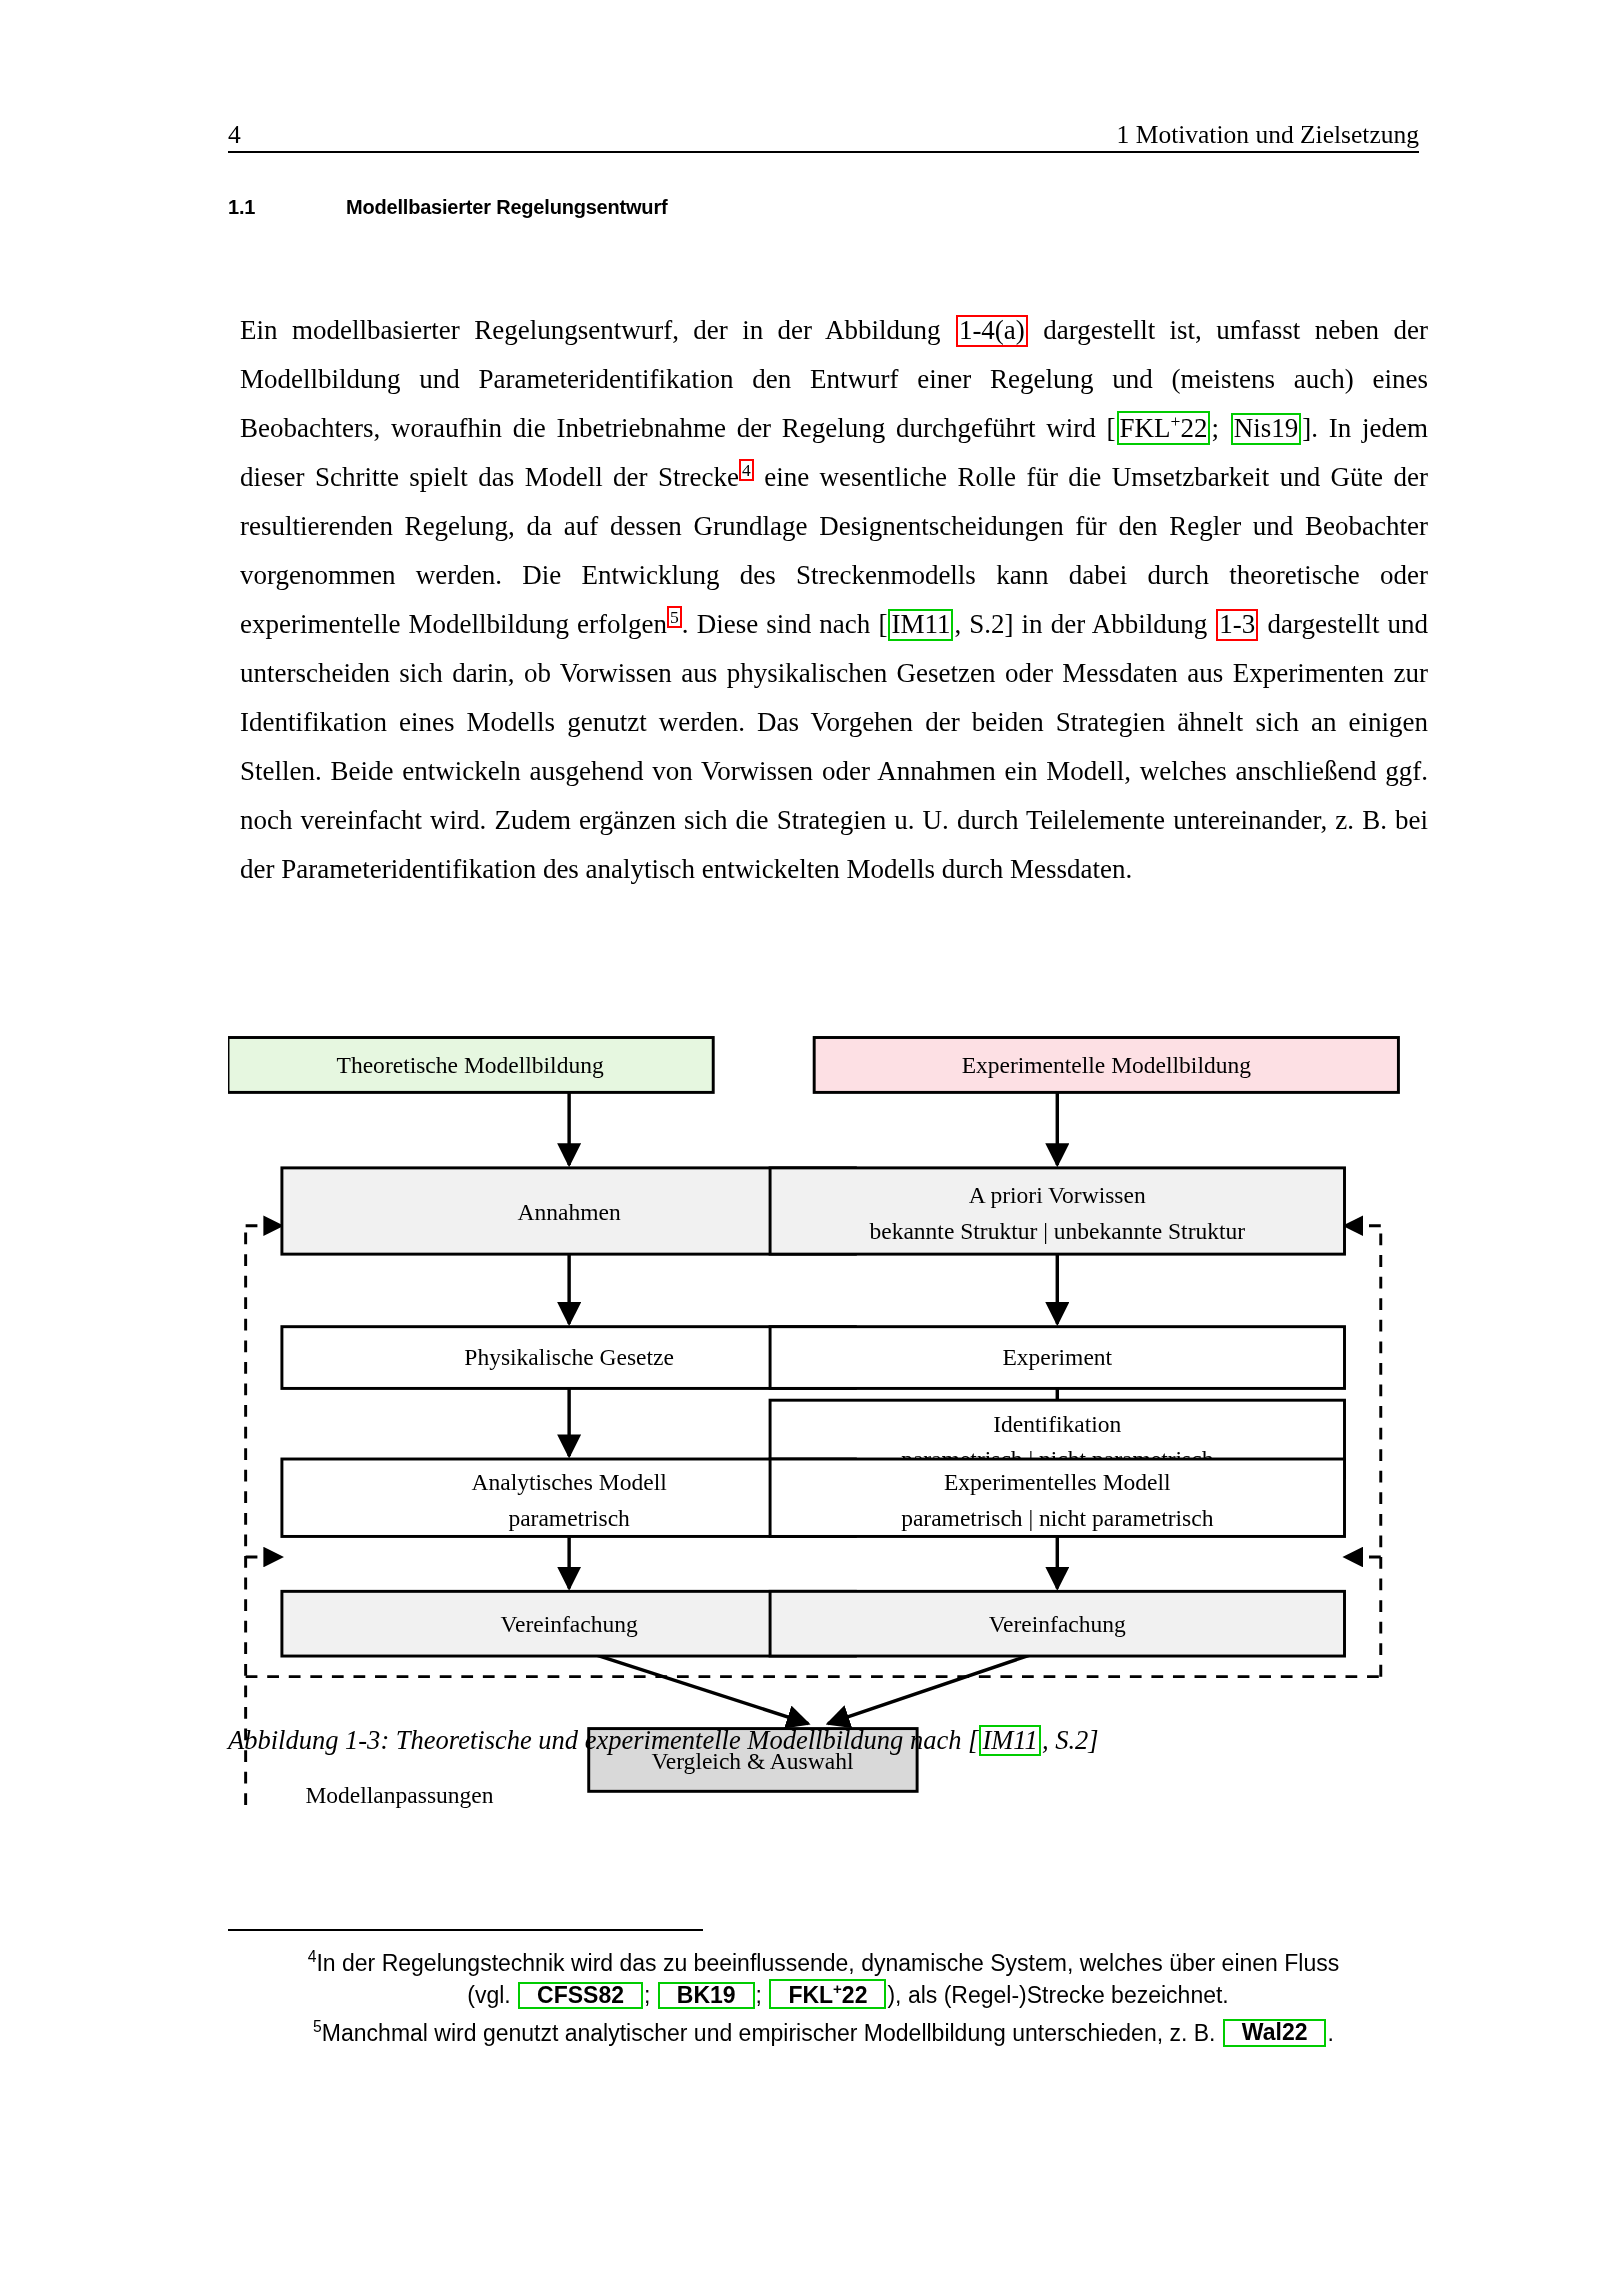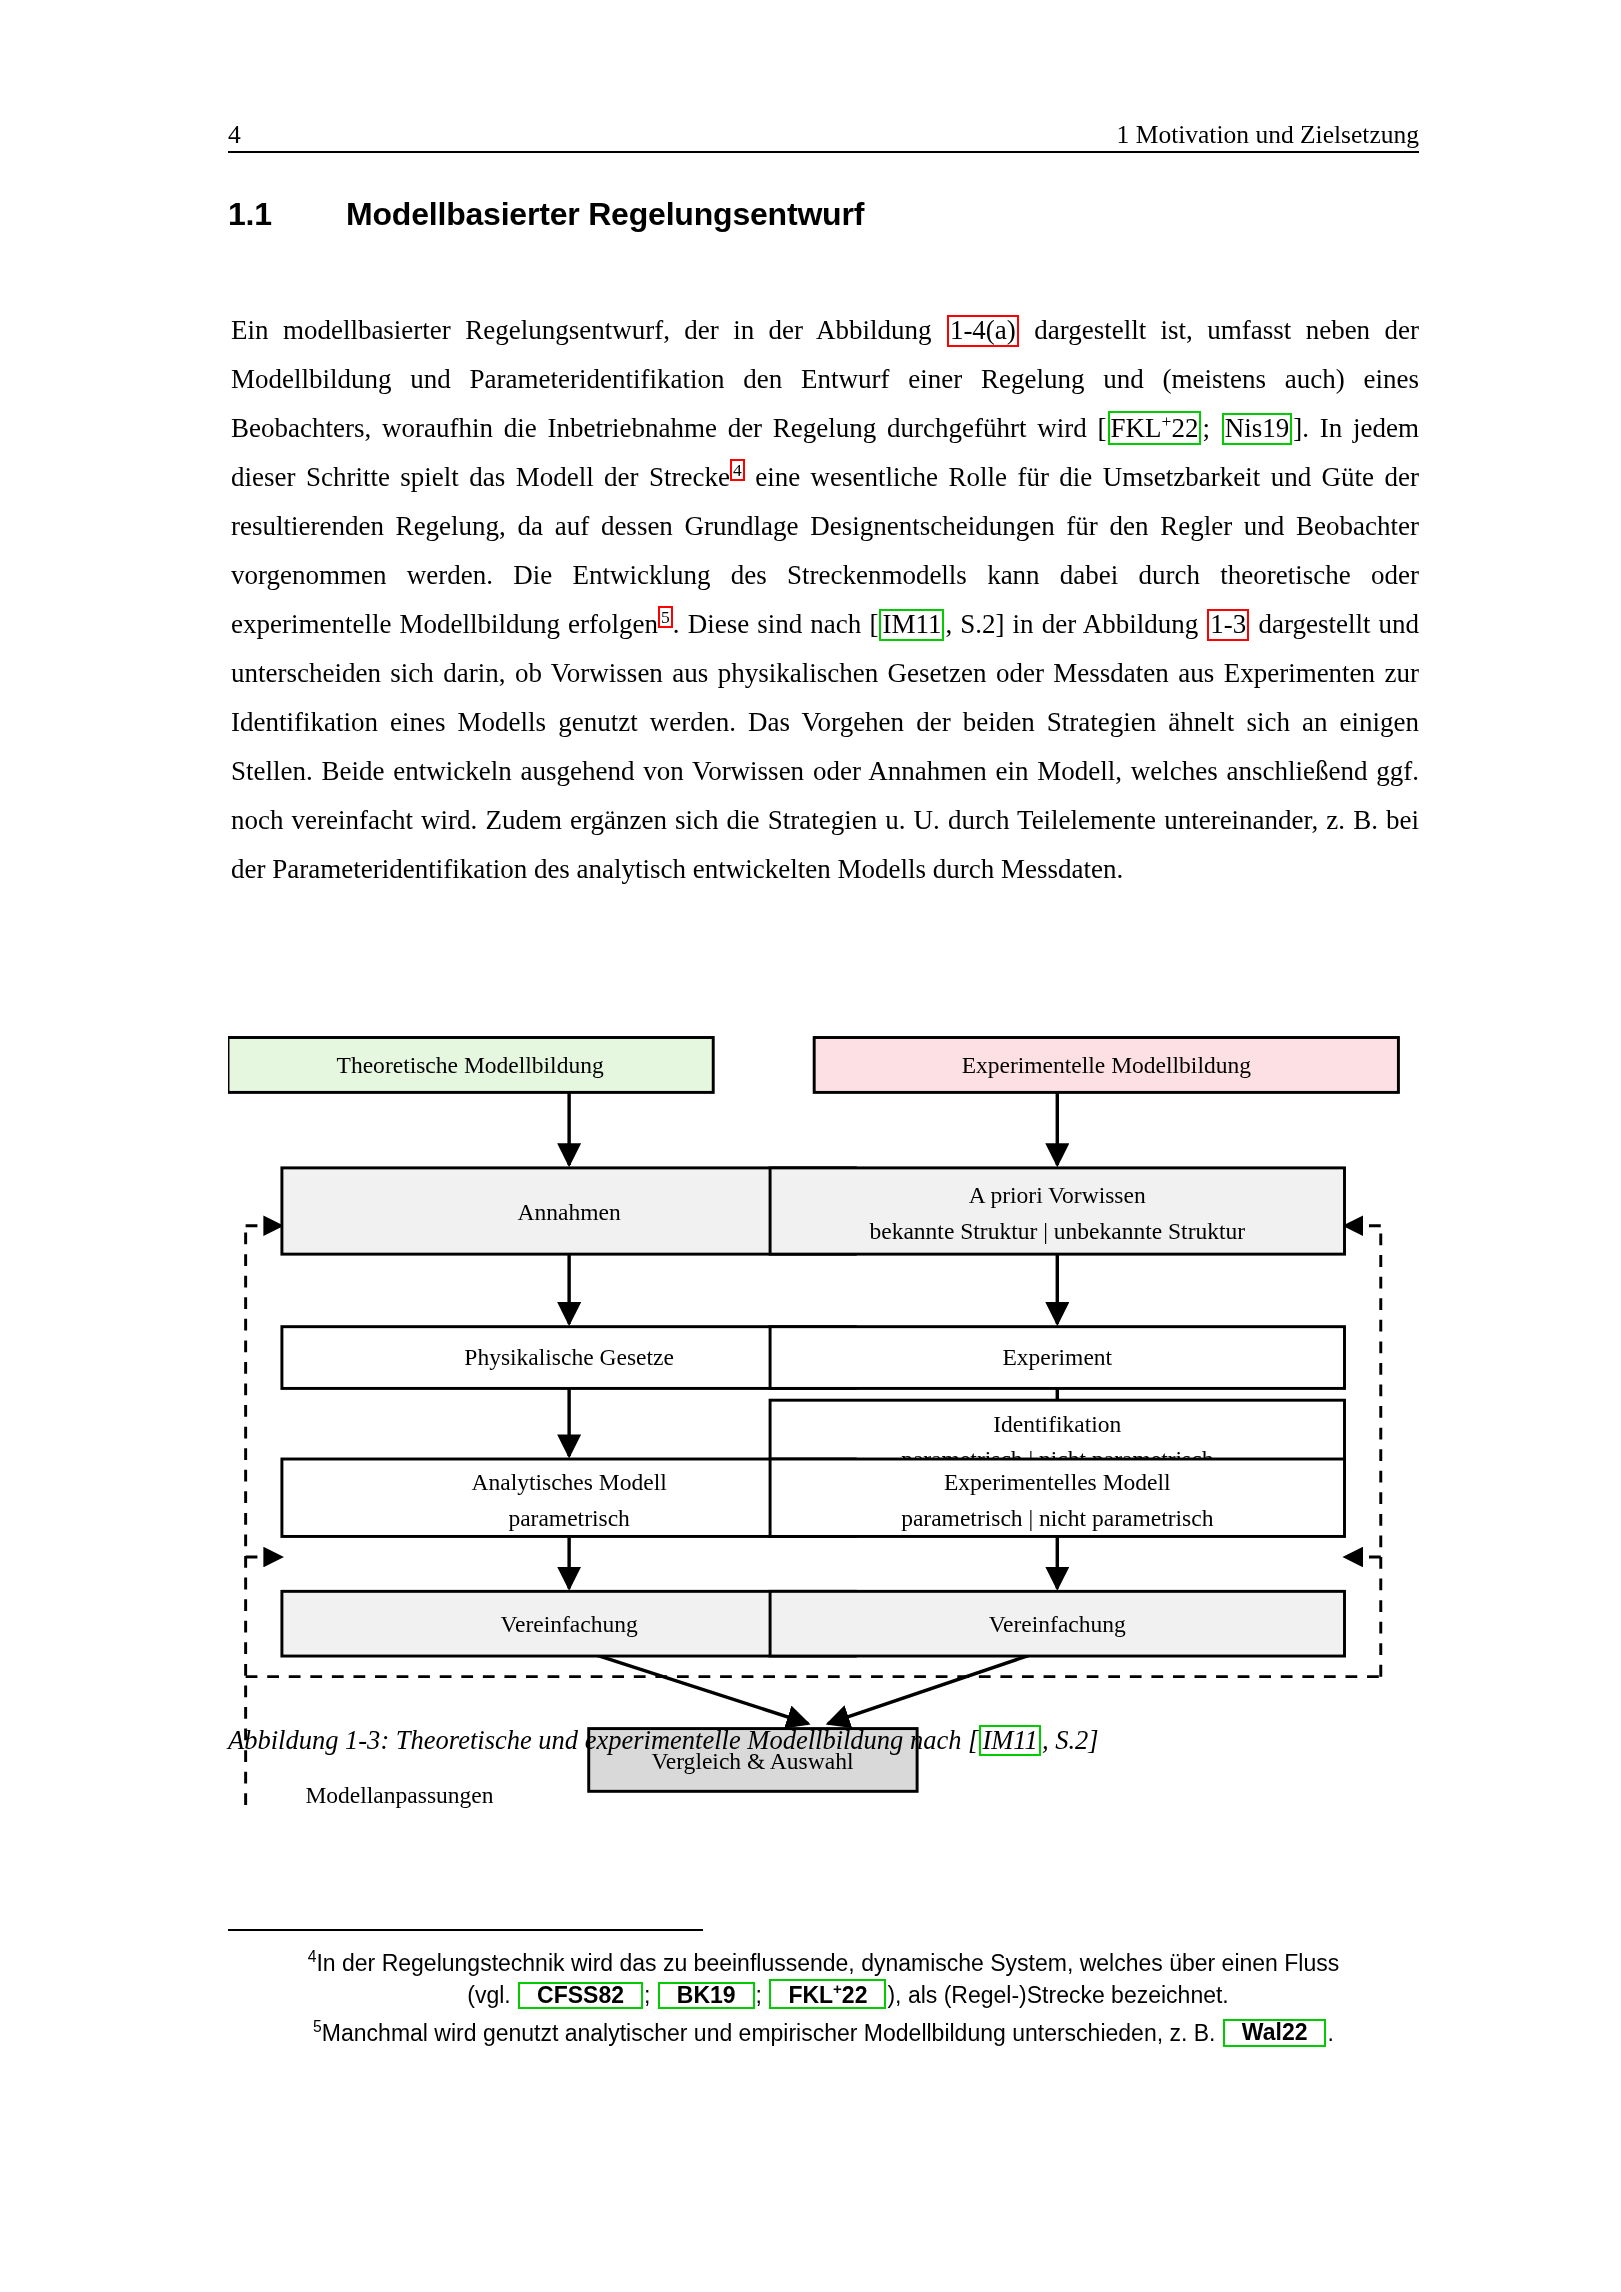--- a/index.html
+++ b/index.html
@@ -48,33 +48,33 @@
   }
 
   
   .section-heading {
     position: absolute;
     left: 228px;
     top: 196px;
     width: 1191px;
     font-family: "Liberation Sans", "DejaVu Sans", sans-serif;
     font-weight: bold;
-    font-size: 32px;
+    font-size: 20px;
     letter-spacing: -0.2px;
     display: flex;
   }
   .section-number {
     width: 118px;
     flex: none;
   }
 
   
   .body-text {
     position: absolute;
-    left: 231px;
+    left: 240px;
     top: 279px;
     width: 1188px;
     font-size: 27px;
     line-height: 49px;
     text-align: justify;
     text-justify: inter-word;
     hyphens: manual;
   }
 
   

